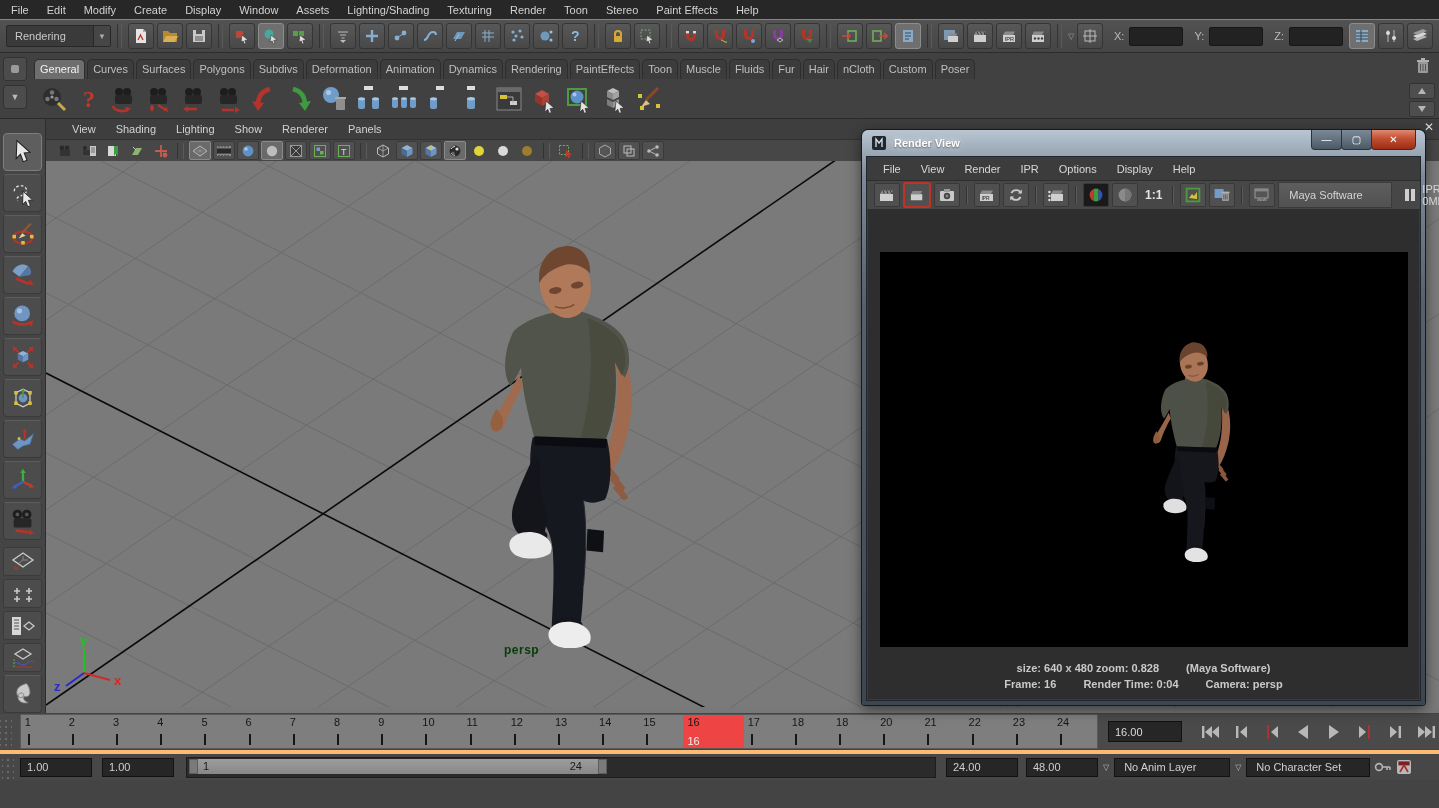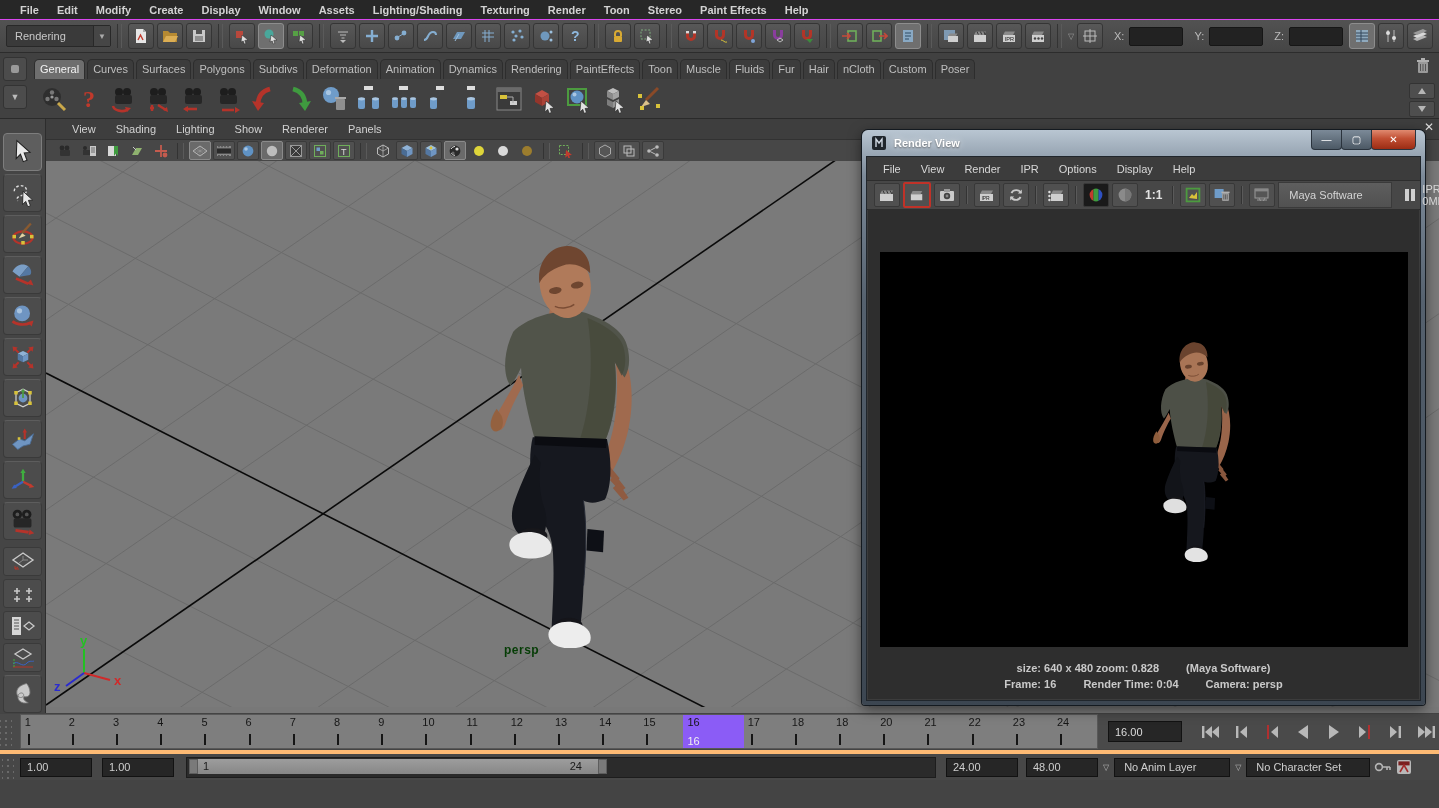--- a/index.html
+++ b/index.html
@@ -1,20 +1,20 @@
 <!DOCTYPE html>
 <html><head>
 <meta charset="utf-8">
 <style>
   html,body{margin:0;padding:0;background:#222;}
   #app{position:relative;width:1439px;height:808px;background:#444;overflow:hidden;
        font-family:"Liberation Sans",sans-serif;font-size:11px;color:#ccc;}
   
   #menubar{position:absolute;top:0;left:0;right:0;height:19px;background:#272727;
-           border-bottom:1px solid #d946ef;display:flex;align-items:center;padding-left:11px;font-weight:bold;}
+           border-bottom:1px solid #d946ef;display:flex;align-items:center;padding-left:2px;}
   .menu-item{padding:2px 9px;color:#d2d2d2;cursor:default;}
   
   #statusline{position:absolute;top:20px;left:0;right:0;height:32px;
               background:linear-gradient(#525252,#454545);border-bottom:1px solid #2c2c2c;
               display:flex;align-items:center;gap:3px;padding:0 6px;}
   .dropdown{display:flex;align-items:center;height:20px;background:#3a3a3a;
             border:1px solid #282828;border-radius:2px;}
   .dropdown .dtext{padding:0 8px;color:#c8c8c8;min-width:70px;}
   .dropdown .darrow{width:16px;height:100%;border-left:1px solid #282828;display:flex;
                     align-items:center;justify-content:center;color:#aaa;font-size:8px;background:#464646;}
@@ -90,21 +90,21 @@
   .rv-status{position:absolute;left:0;right:0;bottom:7px;text-align:center;color:#c9c9c9;font-weight:bold;line-height:16px;}
   .rv-status span{margin:0 12px;}
   
   #timeline{position:absolute;left:0;right:0;top:714px;height:35px;background:#4a4a4a;display:flex;align-items:center;}
   .grip{width:12px;height:90%;background:radial-gradient(circle,#6a6a6a 1px,transparent 1.4px) 3px 2px/6px 6px repeat;}
   #ruler{width:1108px;height:33px;background:#7e7e7e;border:1px solid #585858;display:flex;margin-left:8px;}
   .frame-cell{flex:1;position:relative;color:#161616;}
   .frame-cell .num{position:absolute;top:1px;left:4px;}
   .frame-cell .tick{position:absolute;bottom:3px;left:7px;width:2px;height:11px;background:#161616;}
   .frame-cell .sub{position:absolute;bottom:1px;left:4px;color:#f0f0f0;display:none;}
-  .frame-cell.active{background:#8b5cf6;padding-left:16px;}
+  .frame-cell.active{background:#ef4444;padding-left:16px;}
   .frame-cell.active .sub{display:block;}
   #timefield{width:60px;height:19px;margin-left:10px;background:#262626;border:1px solid #121212;
              color:#dcdcdc;font-family:"Liberation Sans",sans-serif;font-size:11px;padding:0 6px;}
   #playback{display:flex;gap:7px;margin-left:16px;align-items:center;}
   .pbtn{width:24px;height:17px;display:flex;align-items:center;justify-content:center;}
   
   #range{position:absolute;left:0;right:0;top:750px;height:26px;background:#474747;border-top:4px solid #fdba74;
          display:flex;align-items:center;}
   .rfield{width:58px;height:17px;background:#262626;border:1px solid #121212;color:#cfcfcf;
           font-family:"Liberation Sans",sans-serif;font-size:11px;padding:0 6px;}

